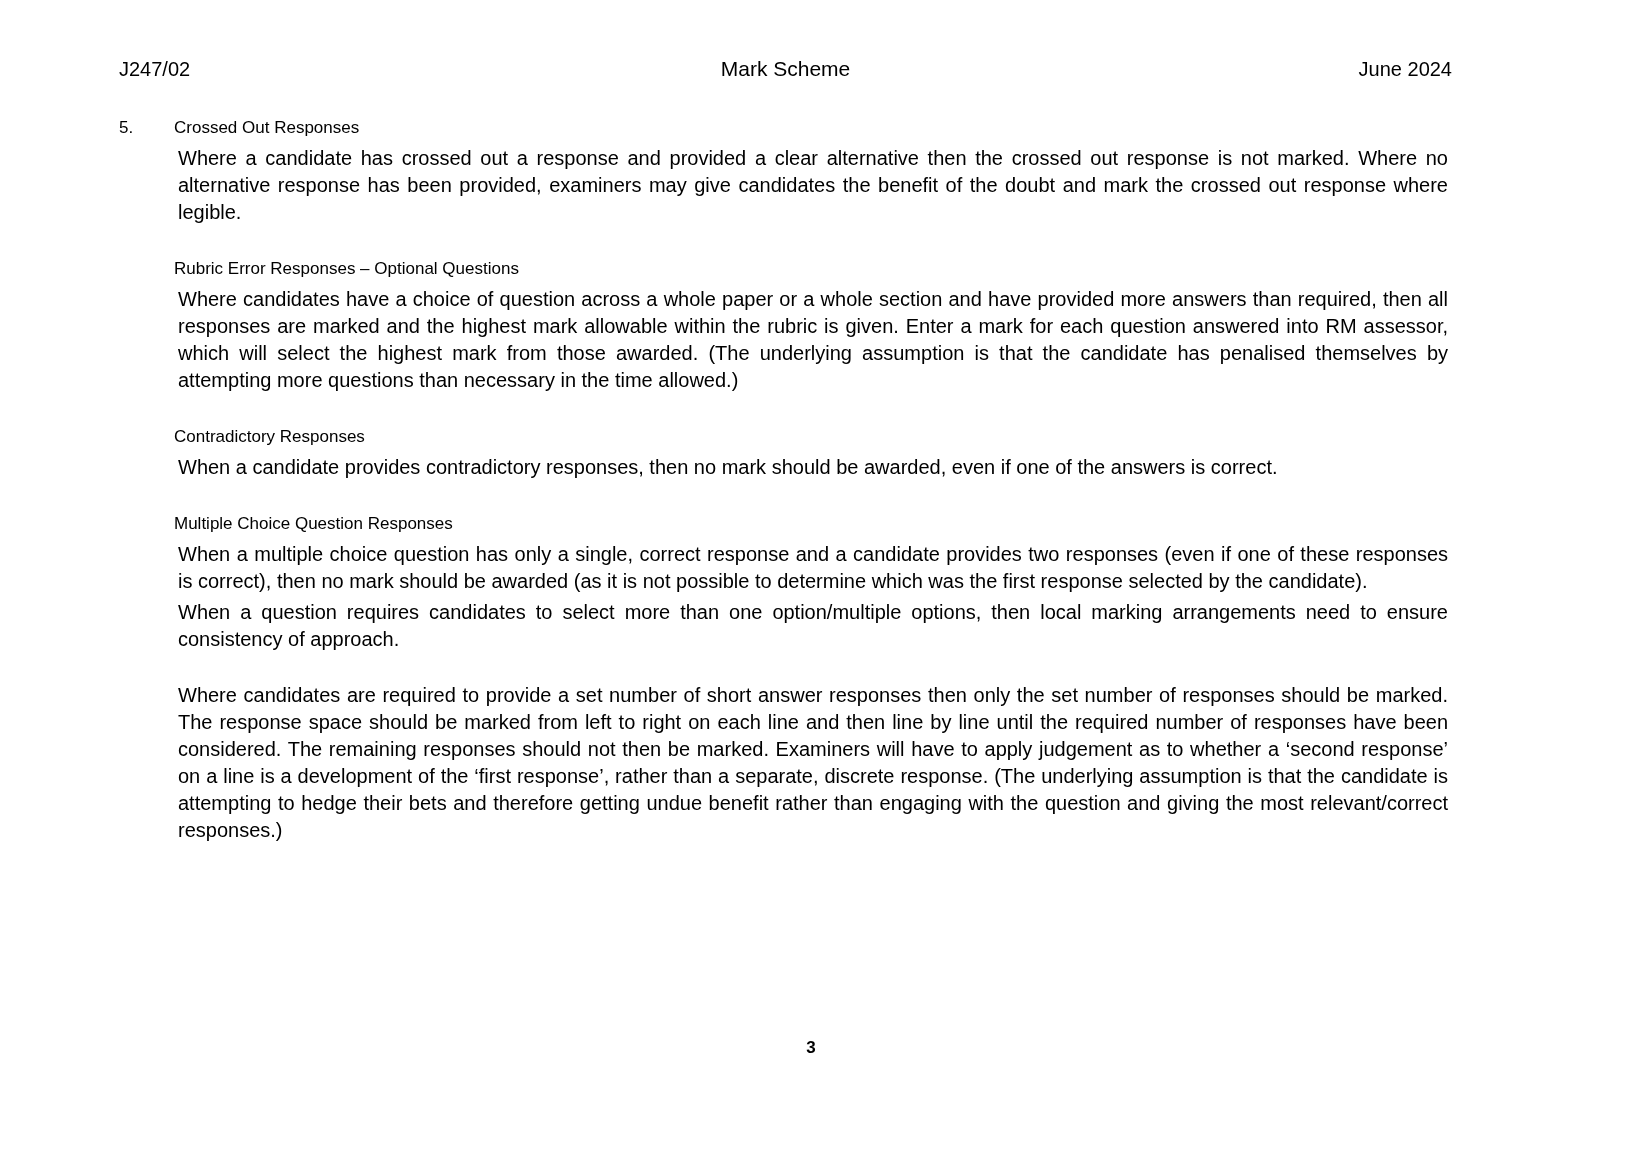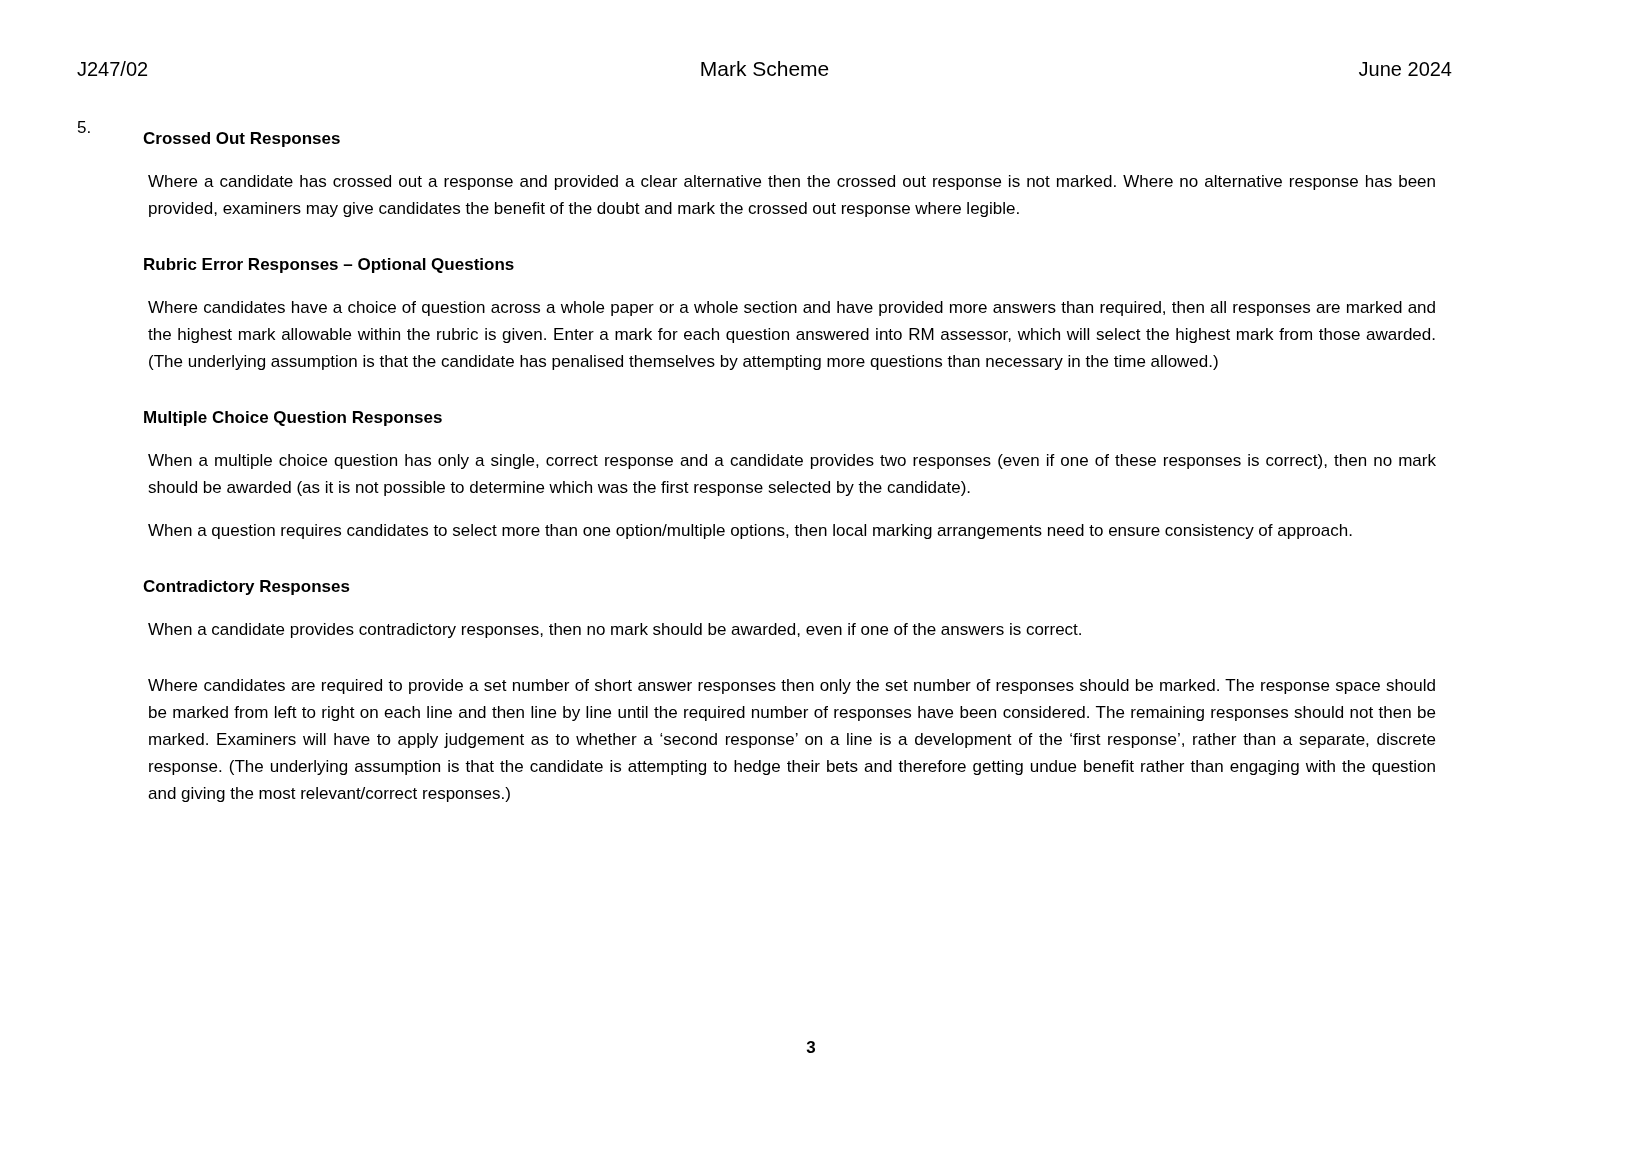--- a/index.html
+++ b/index.html
@@ -6,21 +6,21 @@
     margin: 0;
     padding: 0;
     background: #ffffff;
   }
   .page {
     position: relative;
     width: 1638px;
     height: 1158px;
     background: #ffffff;
     box-sizing: border-box;
-    padding: 58px 186px 0 77px;
+    padding: 58px 186px 0 119px;
     font-family: "Liberation Sans", sans-serif;
     color: #000000;
   }
   .doc-header {
     position: relative;
     height: 28px;
     font-size: 20px;
   }
   .h-left  { position: absolute; left: 0; top: 0; }
   .h-center{ position: absolute; left: 50%; top: -1px; transform: translateX(-50%); font-size: 21px; text-align: right; }
@@ -34,29 +34,29 @@
     flex: 0 0 55px;
     width: 55px;
     font-size: 17px;
     line-height: 27px;
   }
   .item-body {
     flex: 1;
     min-width: 0;
   }
   .sec-h {
-    margin: 11px;
+    margin: 0;
     font-size: 17px;
-    font-weight: bold;
+    font-weight: normal;
     line-height: 27px;
   }
   .gap { margin-top: 29px; }
   .para {
-    margin: 16px;
-    font-size: 17px;
+    margin: 4px;
+    font-size: 20px;
     line-height: 27px;
   }
   .just { text-align: justify; }
   .it, .para-it { }
 
   .doc-footer {
     position: absolute;
     left: 170px;
     right: 186px;
     bottom: 100px;
@@ -86,28 +86,28 @@
         <h3 class="sec-h">Crossed Out Responses</h3>
         <p class="para just">Where a candidate has crossed out a response and provided a clear alternative then the crossed out response is not marked. Where no alternative response has been provided, examiners may give candidates the benefit of the doubt and mark the crossed out response where legible.</p>
       </section>
 
       <section class="sec gap">
         <h3 class="sec-h">Rubric Error Responses – Optional Questions</h3>
         <p class="para just"><span>Where candidates have a choice of question across a whole paper or a whole section and have provided more answers than required, then all responses are marked and the highest mark allowable within the rubric is given. Enter a mark for each question answered into RM assessor, which will select the highest mark from those awarded.</span> <span class="it">(The underlying assumption is that the candidate has penalised themselves by attempting more questions than necessary in the time allowed.)</span></p>
       </section>
 
       <section class="sec gap">
+        <h3 class="sec-h">Contradictory Responses</h3>
+        <p class="para">When a candidate provides contradictory responses, then no mark should be awarded, even if one of the answers is correct.</p>
+      </section>
+
+      <section class="sec gap">
         <h3 class="sec-h">Multiple Choice Question Responses</h3>
         <p class="para just">When a multiple choice question has only a single, correct response and a candidate provides two responses (even if one of these responses is correct), then no mark should be awarded (as it is not possible to determine which was the first response selected by the candidate).</p>
         <p class="para just para-it">When a question requires candidates to select more than one option/multiple options, then local marking arrangements need to ensure consistency of approach.</p>
-      </section>
-
-      <section class="sec gap">
-        <h3 class="sec-h">Contradictory Responses</h3>
-        <p class="para">When a candidate provides contradictory responses, then no mark should be awarded, even if one of the answers is correct.</p>
       </section>
 
       <section class="sec gap">
         <p class="para just"><span>Where candidates are required to provide a set number of short answer responses then only the set number of responses should be marked. The response space should be marked from left to right on each line and then line by line until the required number of responses have been considered.  The remaining responses should not then be marked. Examiners will have to apply judgement as to whether a ‘second response’ on a line is a development of the ‘first response’, rather than a separate, discrete response. </span> <span class="it">(The underlying assumption is that the candidate is attempting to hedge their bets and therefore getting undue benefit rather than engaging with the question and giving the most relevant/correct responses.)</span></p>
       </section>
 
     </div>
   </div>
 
   <div class="doc-footer">

